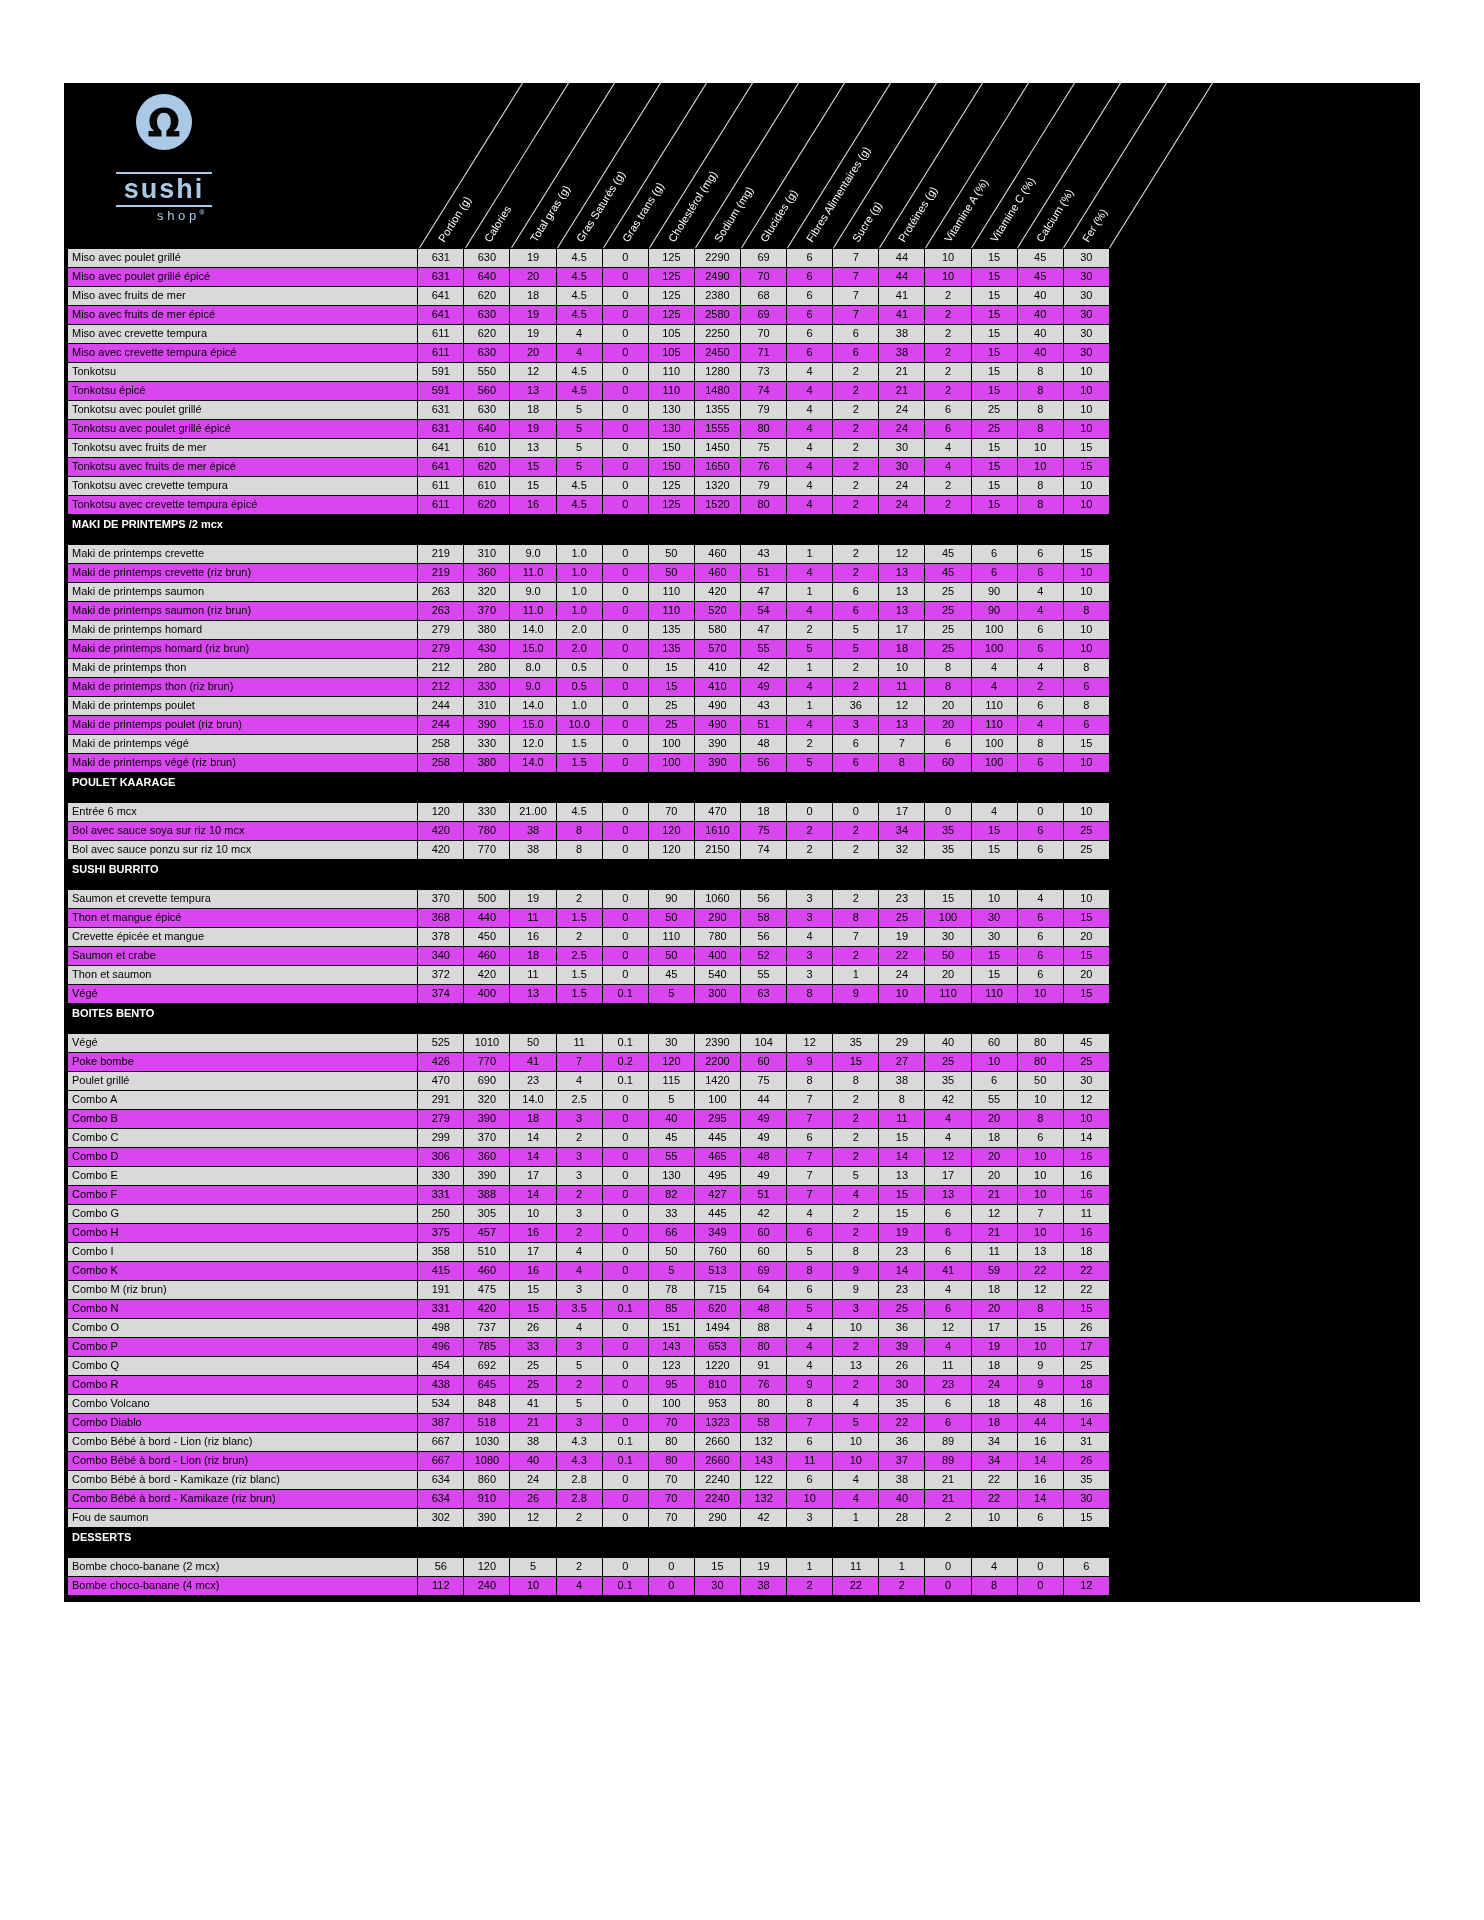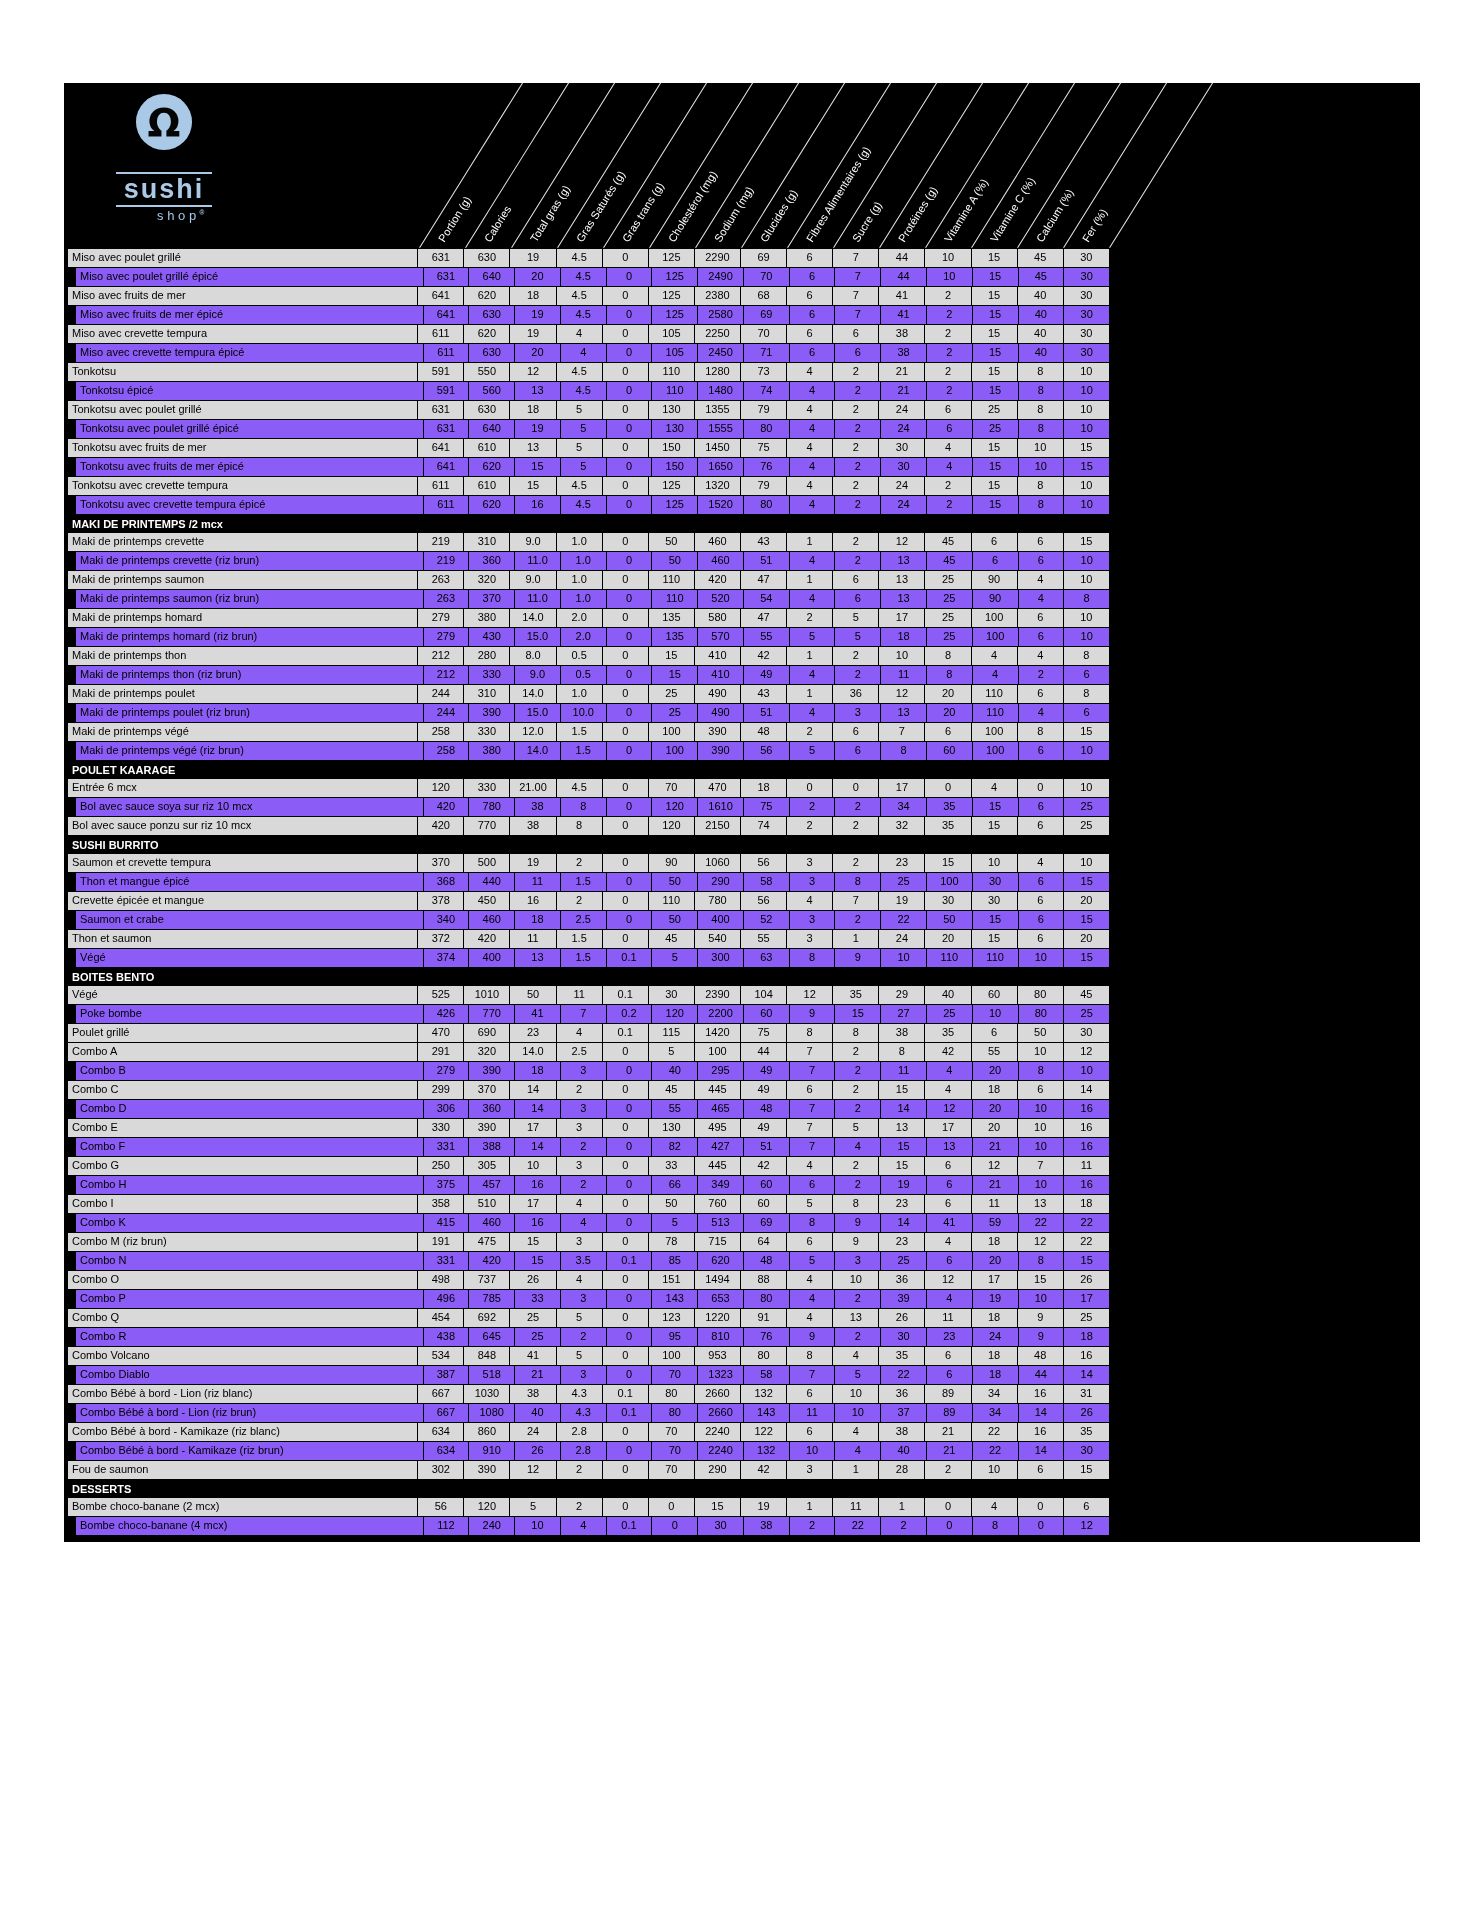--- a/index.html
+++ b/index.html
@@ -18,25 +18,25 @@
   .wm-shop{text-align:right;font-size:13px;letter-spacing:3px;padding-right:8px;margin-top:1px;text-transform:lowercase;font-family:Liberation Mono, monospace;}
   .reg{font-size:8px;vertical-align:super;letter-spacing:0;}
   .diag-area{position:absolute;left:0;top:0;right:0;bottom:0;overflow:hidden;}
   .diag-line{position:absolute;bottom:0;height:1px;width:196px;background:#e9e9e9;
              transform:rotate(-58deg);transform-origin:0 100%;}
   .diag-label{position:absolute;bottom:4px;color:#fff;font-size:11px;white-space:nowrap;
               transform:rotate(-58deg);transform-origin:0 100%;}
   .ntable{margin-left:4px;width:1042px;background:#000;border-top:1px solid #000;}
   .row{display:flex;height:18px;border-bottom:1px solid #000;}
   .row.shade{background:var(--row-shade,#d9d9d9);}
-  .row.plain{background:#8b5cf6;margin-left:8px;}
+  .row.plain{background:#d946ef;}
   .cell-name{width:352px;font-size:11px;line-height:17px;padding-left:4px;color:#000;
              border-right:1px solid #000;overflow:hidden;white-space:nowrap;}
   .cell{width:46px;font-size:11px;line-height:17px;text-align:center;color:#000;border-right:1px solid #000;}
-  .section-row{height:18px;line-height:18px;color:#fff;font-weight:bold;font-size:11px;padding-left:4px;background:#000;}
+  .section-row{height:30px;line-height:18px;color:#fff;font-weight:bold;font-size:11px;padding-left:4px;background:#000;}
 </style>
 </head>
 <body style="--row-shade: #d9d9d9; --logo-blue: #a9c9e6;">
 
 <div class="page">
   <div class="sheet">
     <div class="sheet-header">
       <div class="logo">
         <svg class="logo-icon" viewBox="0 0 60 60" aria-hidden="true">
           <circle class="logo-disc" cx="30" cy="30" r="29"></circle>

